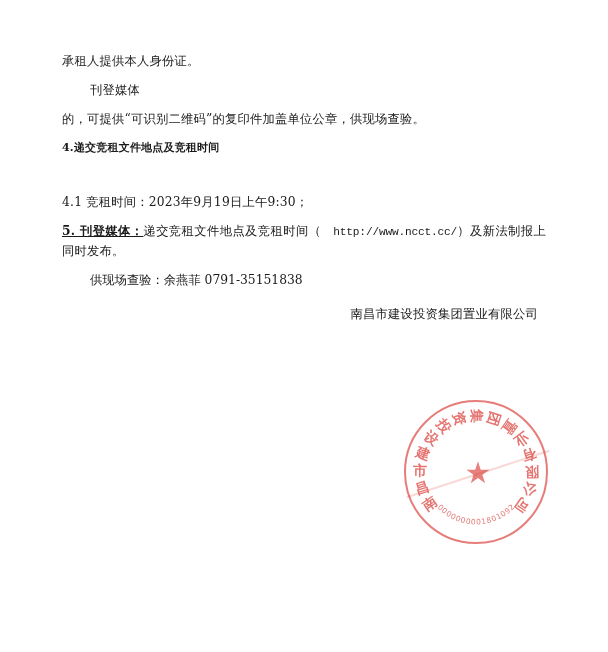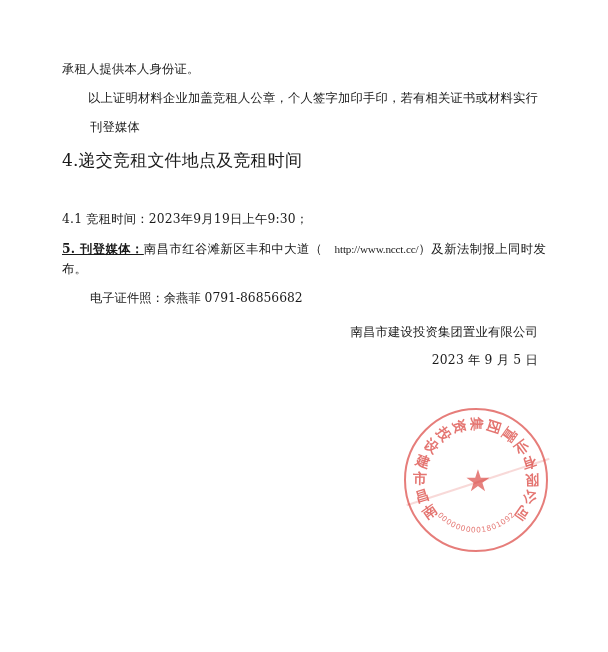--- a/index.html
+++ b/index.html
@@ -10,50 +10,50 @@
   body {
     width: 608px;
     height: 652px;
     position: relative;
     overflow: hidden;
     font-family: "DejaVu Serif", "Liberation Serif", serif;
     color: #1a1a1a;
   }
   .page {
     position: absolute;
-    left: 0; top: 8px;
+    left: 0; top: 0;
     width: 608px;
     height: 564px;
   }
   .doc-body {
     position: absolute;
     left: 62px;
     top: 52px;
     width: 484px;
   }
   p {
     margin: 0 0 9px 0;
     font-size: 12.3px;
     line-height: 1.62;
     text-align: justify;
     letter-spacing: 0.2px;
   }
   .indent-2 { text-indent: 26px; }
   .indent-3 { padding-left: 28px; }
   .heading {
-    font-weight: normal;
-    font-size: 17px;
+    font-weight: bold;
+    font-size: 11px;
     margin-bottom: 18px;
   }
   .sub-item {
     margin-bottom: 9px;
     margin-top: 36px;
   }
   .mono-url {
-    font-family: Liberation Serif, serif;
+    font-family: Liberation Mono, monospace;
     font-size: 11.2px;
     letter-spacing: -0.2px;
     margin-left: 12px;
   }
   .bold-lead { font-weight: bold; text-decoration: underline; }
   .gap-sm { margin-bottom: 12px; }
   .block-contact {
     padding-left: 28px;
     margin-bottom: 9px;
     font-size: 12.3px;
@@ -129,43 +129,42 @@
 </style>
 </head>
 <body>
 
 <div class="page">
 
   <div class="doc-body">
 
     <p>承租人提供本人身份证。</p>
 
-    <p class="indent-2">以上证明材料企业加盖竞租人公章，个人签字加印手印，若有相关证书或材料实行</p>
 
     <p class="indent-3">刊登媒体</p>
 
+    <p>的，可提供“可识别二维码”的复印件加盖单位公章，供现场查验。</p>
 
     <p class="heading">4.递交竞租文件地点及竞租时间</p>
 
     <p class="sub-item">4.1  竞租时间：2023年9月19日上午9:30；</p>
 
 
     <p>
-      <span class="bold-lead">5.  刊登媒体：</span><span>南昌市红谷滩新区丰和中大道（</span><span class="mono-url">http://www.ncct.cc/</span><span>）及新法制报上同时发布。</span>
+      <span class="bold-lead">5.  刊登媒体：</span><span>递交竞租文件地点及竞租时间（</span><span class="mono-url">http://www.ncct.cc/</span><span>）及新法制报上同时发布。</span>
     </p>
 
 
     <div class="block-contact">
-      <span>电子证件照：</span><span>余燕菲   0791-86856682</span>
+      <span>供现场查验：</span><span>余燕菲   0791-35151838</span>
     </div>
 
 
     <div class="sign-block">
       <p>南昌市建设投资集团置业有限公司</p>
-      <p>2023 年 9 月 5 日</p>
     </div>
 
   </div>
 
   <div class="seal">
     <div class="ring"></div>
     <div class="seal-cross"></div>
     <div class="star">★</div>
     <div class="seal-arc" id="seal-arc">
         <span style="transform: rotate(-125deg) translate(0px, -56px) rotate(90deg) translate(-50%, -50%);">南</span>

